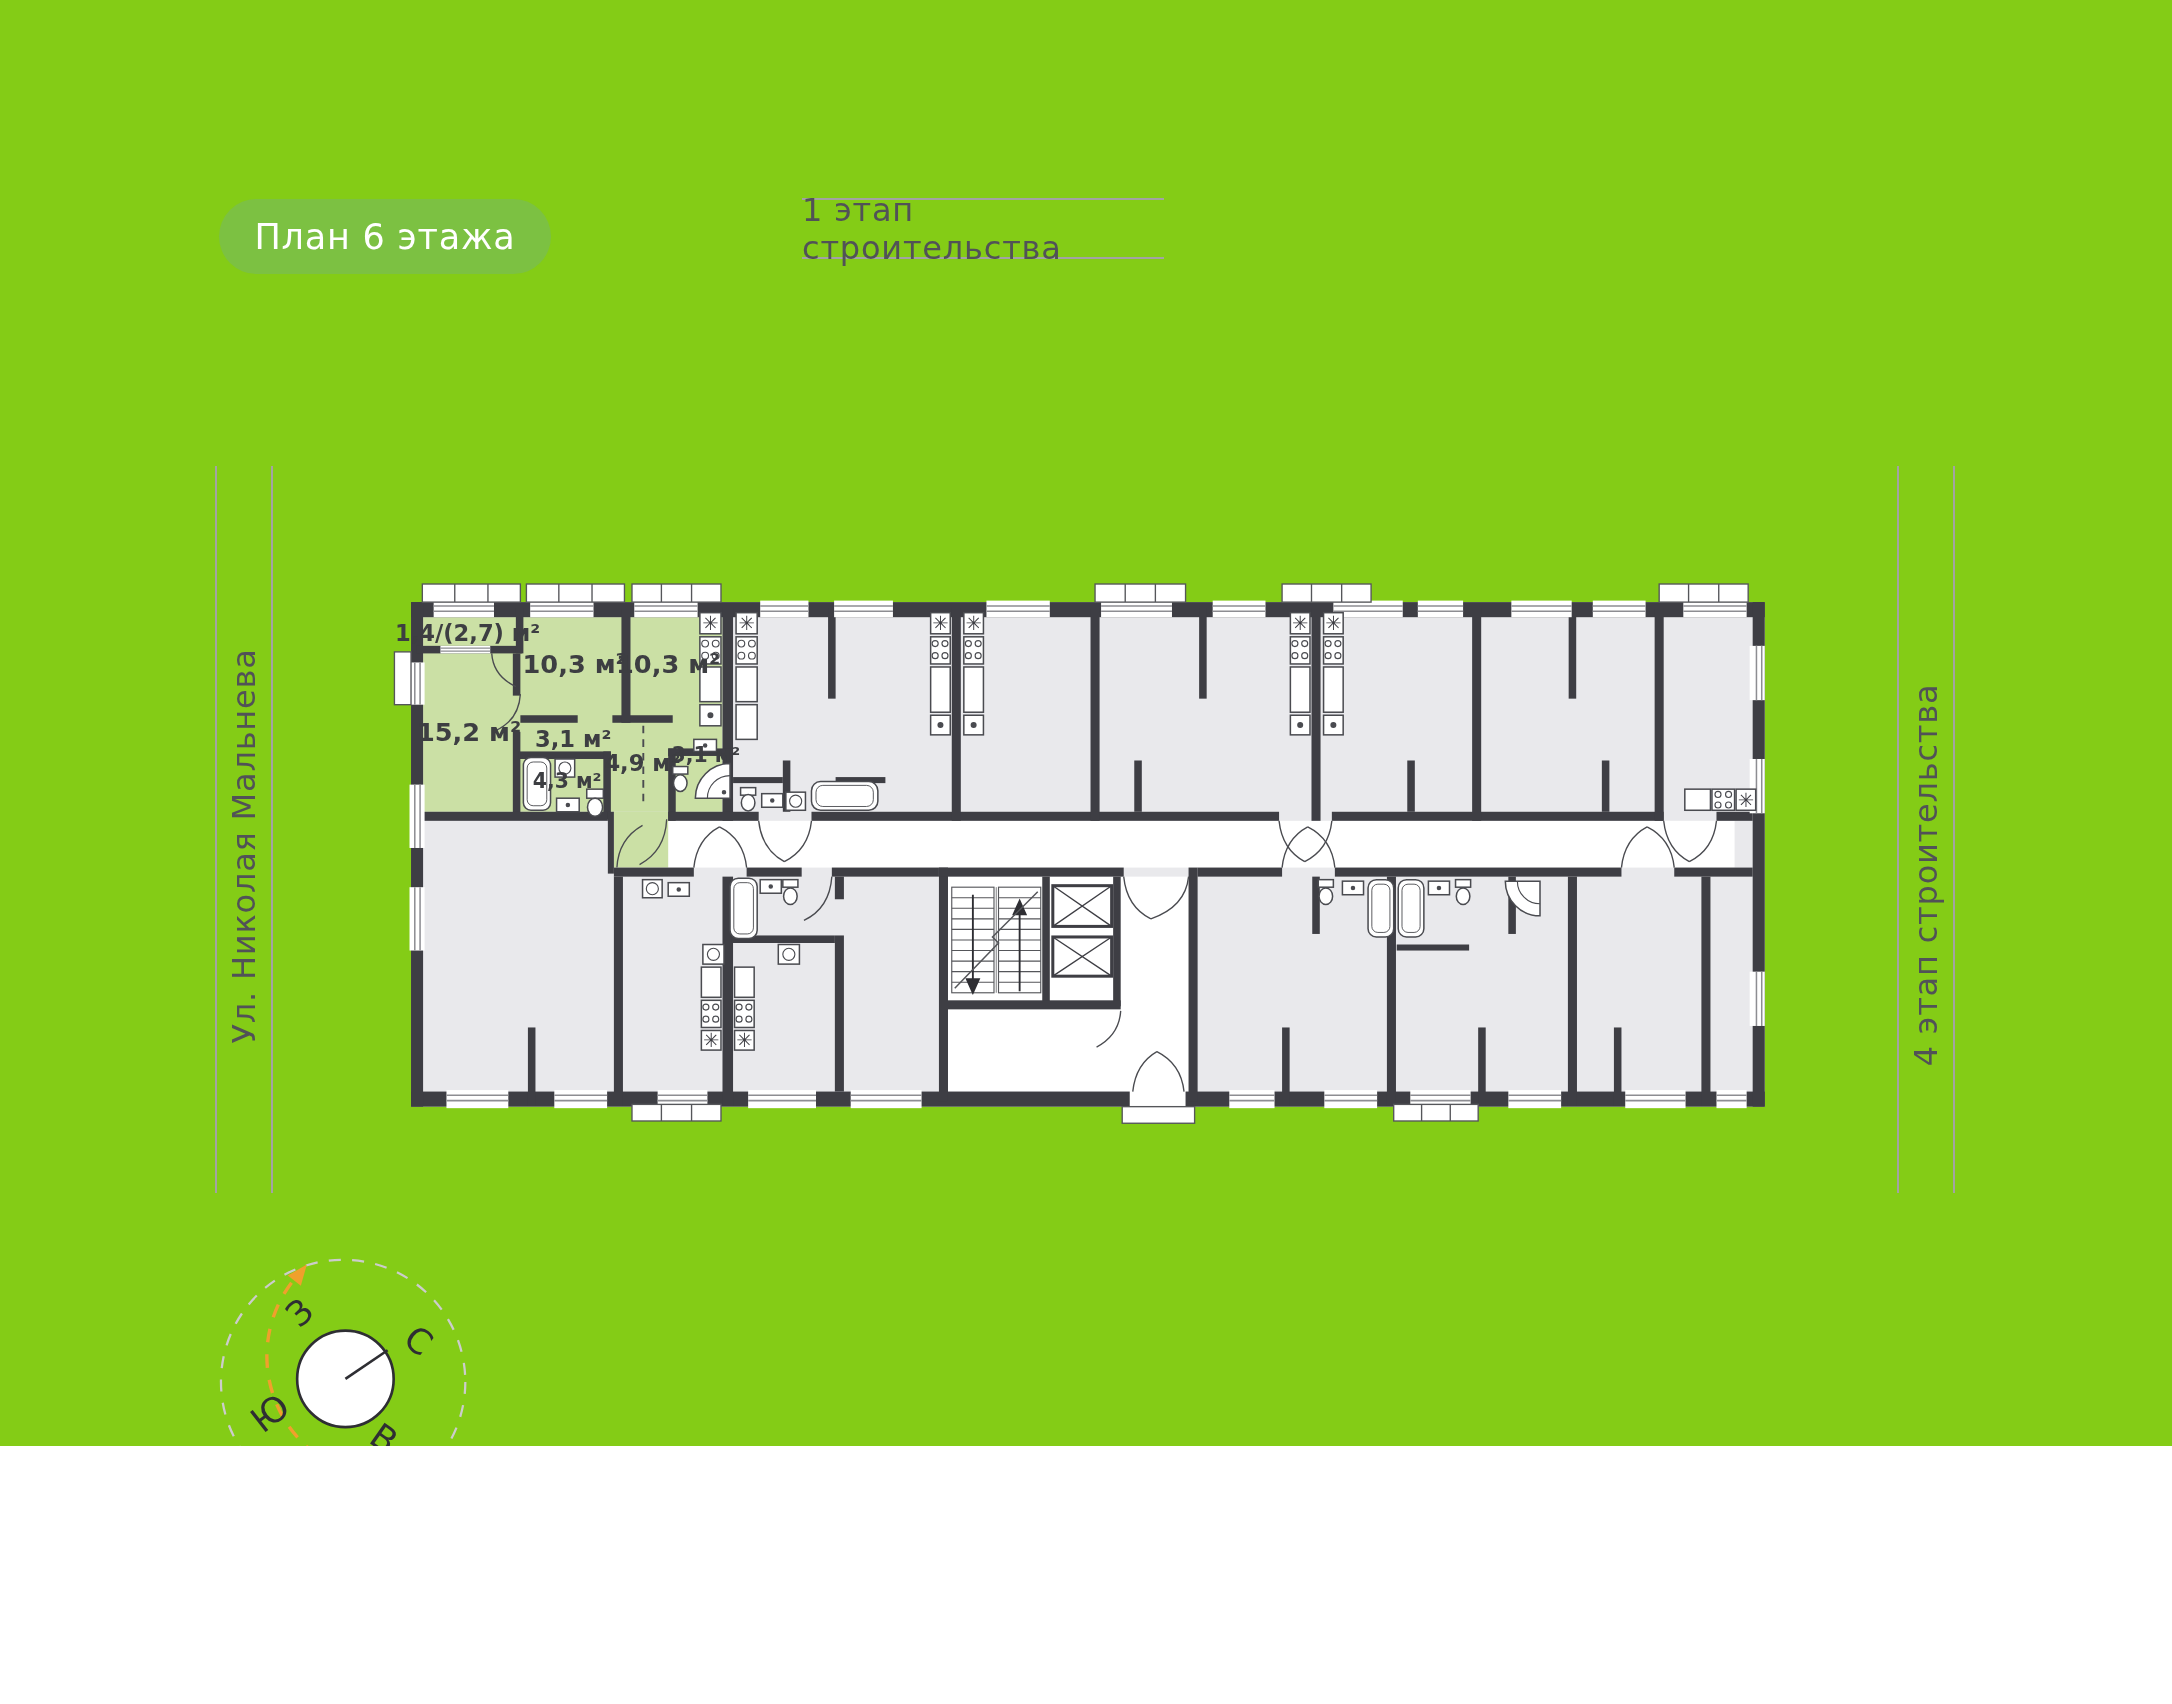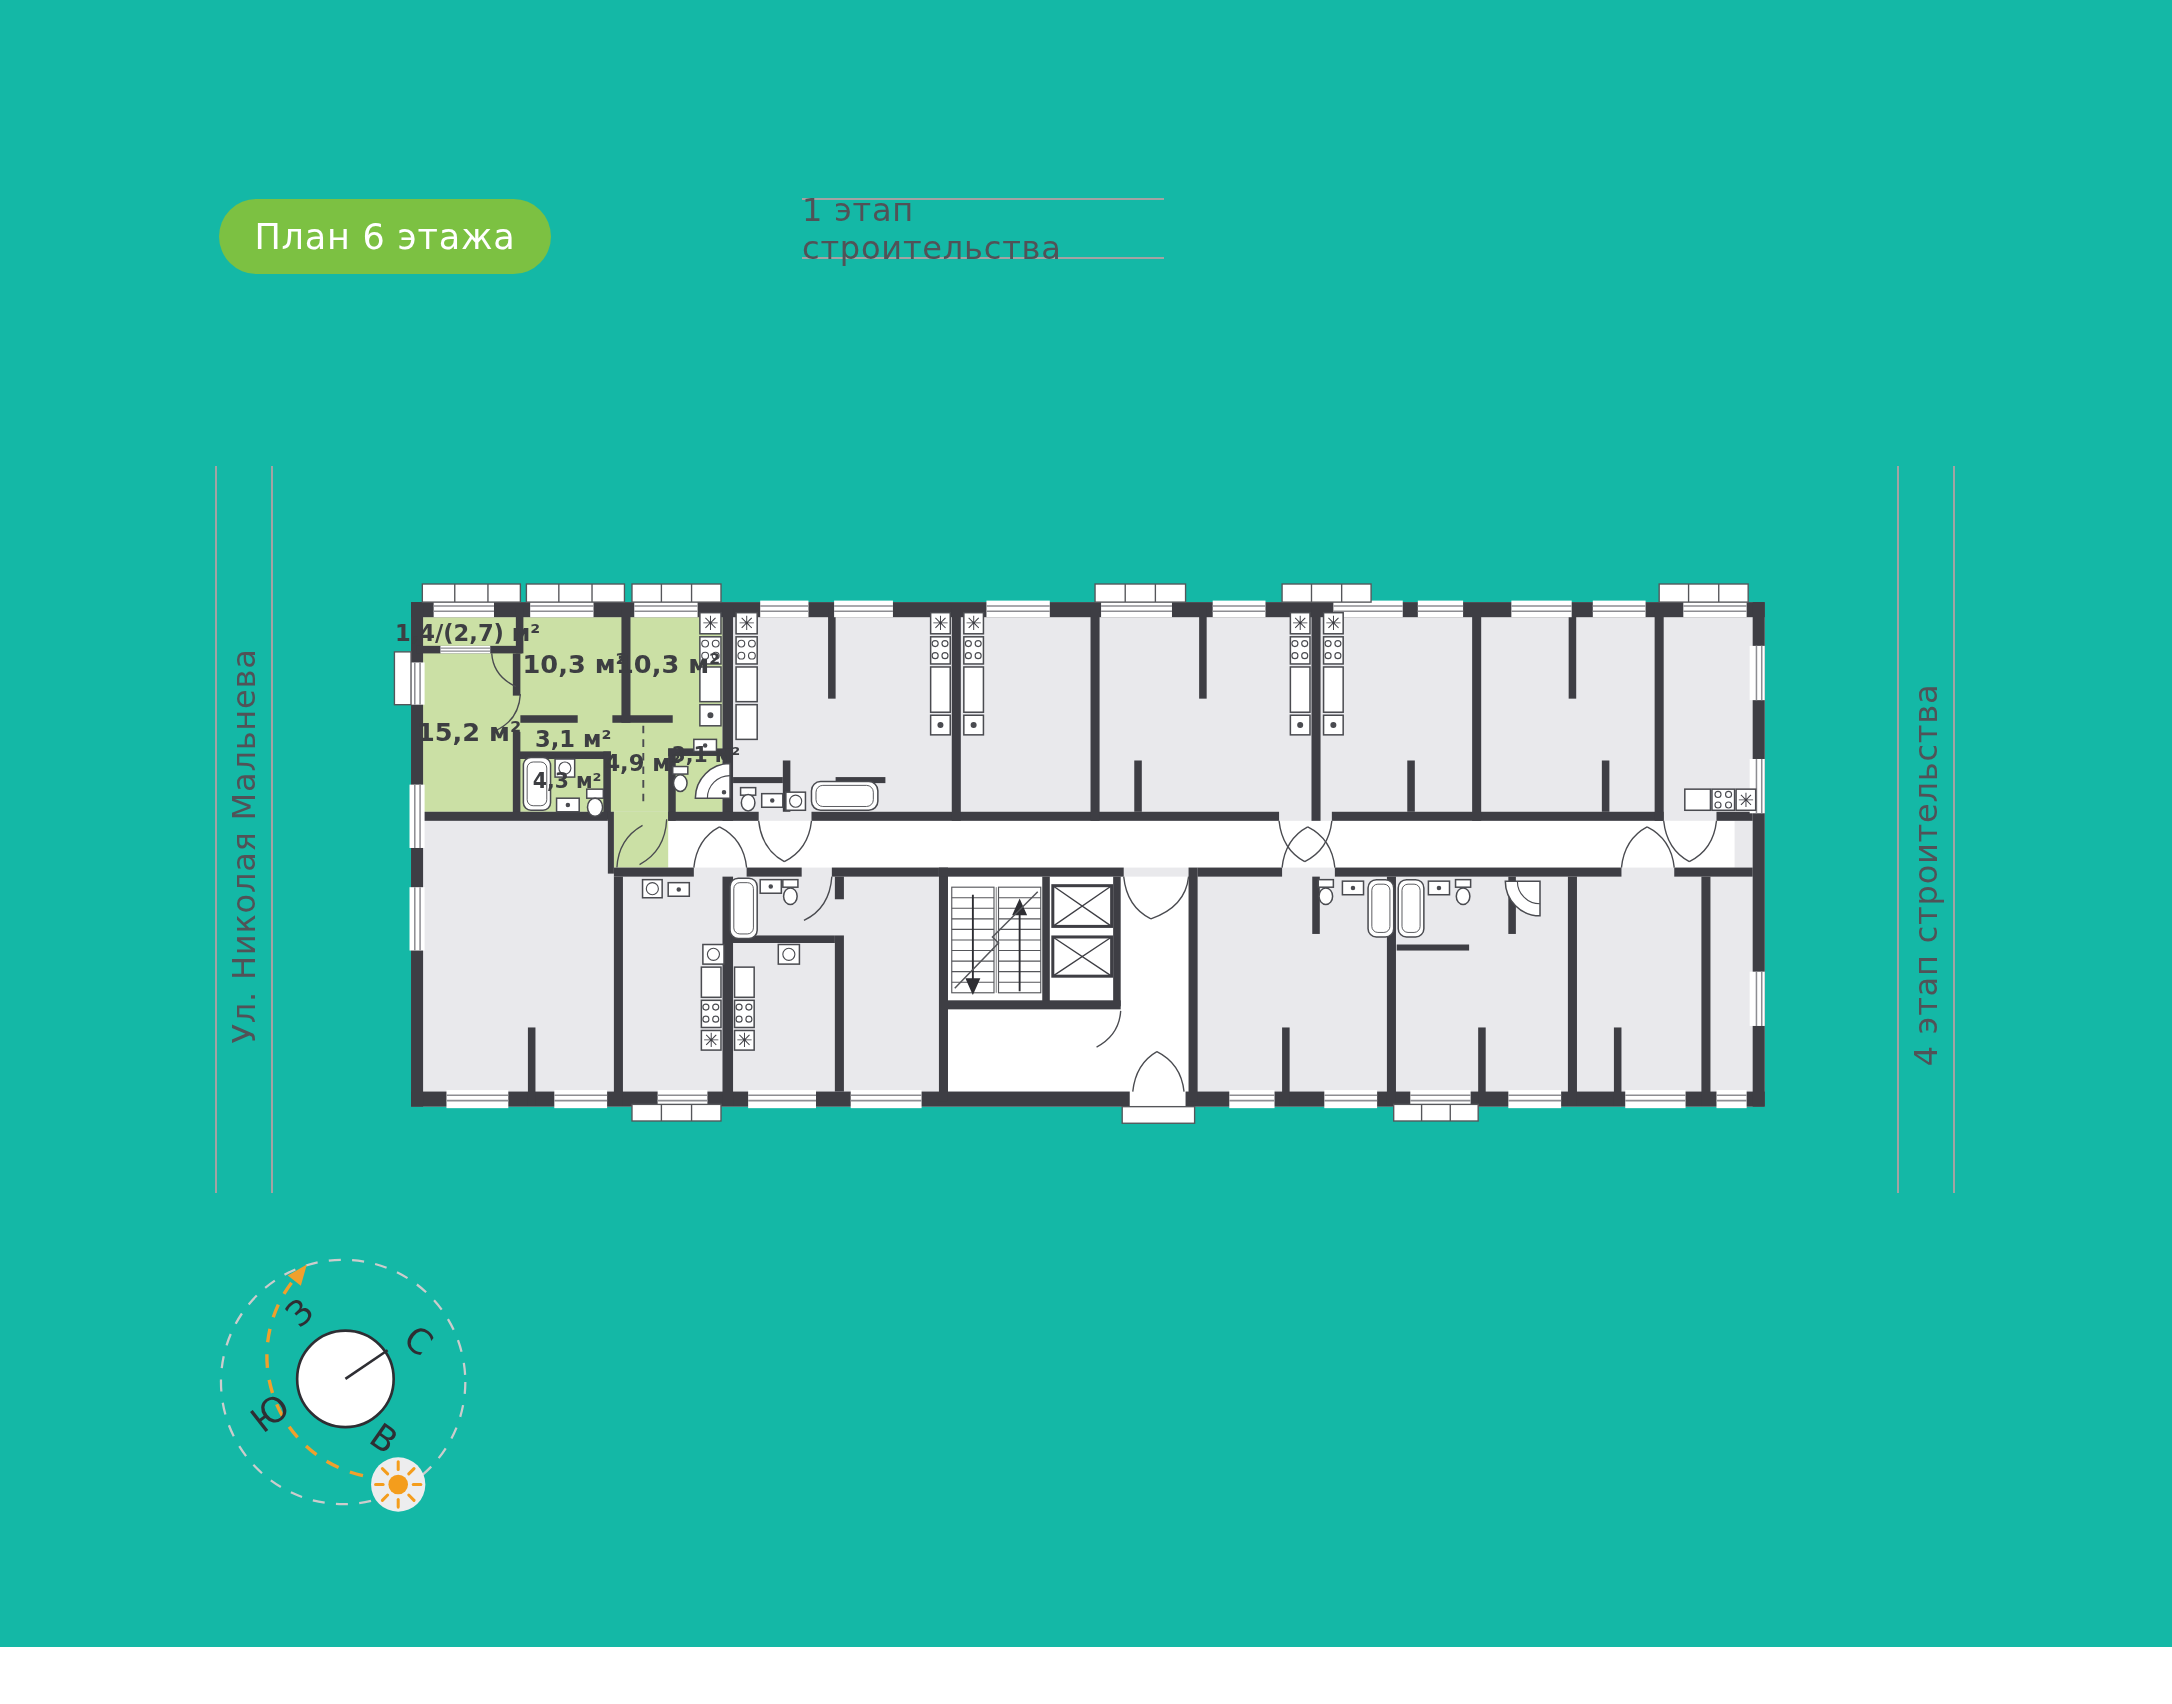--- a/index.html
+++ b/index.html
@@ -1,17 +1,17 @@
 <!DOCTYPE html>
 <html style="font-size:12px"><head>
 <meta charset="utf-8">
 <style>
   html,body{margin:0;padding:0;}
   body{width:2172px;height:1705px;background:#ffffff;font-family:"DejaVu Sans","Liberation Sans",sans-serif;}
-  .page{position:relative;width:2172px;height:1647px;overflow:hidden;background:#14b8a6;}
+  .page{position:relative;width:2172px;height:1446px;overflow:hidden;background:#84cc16;}
   .abs{position:absolute;}
   .badge{left:219px;top:199px;width:332px;height:75px;border-radius:39px;
          display:flex;align-items:center;justify-content:center;
          color:#fff;font-size:35px;font-weight:500;letter-spacing:0.8px;}
   .hband{width:362px;display:flex;align-items:center;justify-content:center;
          border-top:2.3px solid #a3a3a3;border-bottom:2.3px solid #a3a3a3;
          color:#515257;font-size:32px;font-weight:500;letter-spacing:0.8px;}
   .hband.top{left:758px;top:198px;height:57px;margin-left:44px;}
   .hband.bottom{left:758px;top:1449px;height:57px;}
   .vband{top:466px;width:54px;height:727px;border-left:2.3px solid #a3a3a3;border-right:2.3px solid #a3a3a3;}

